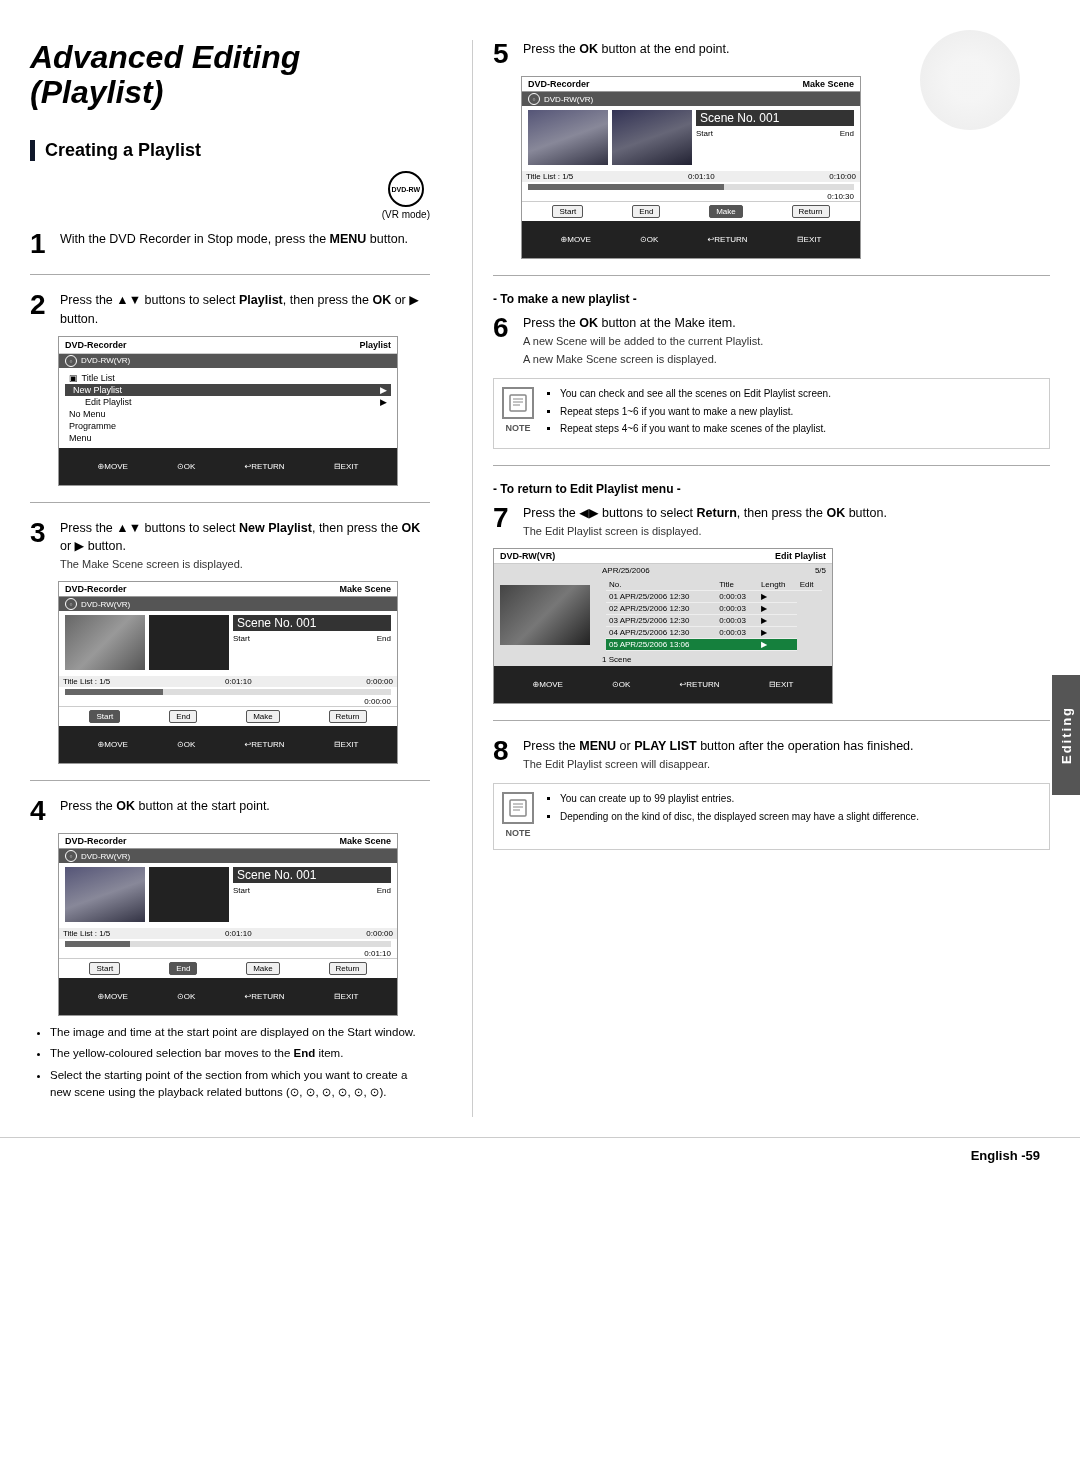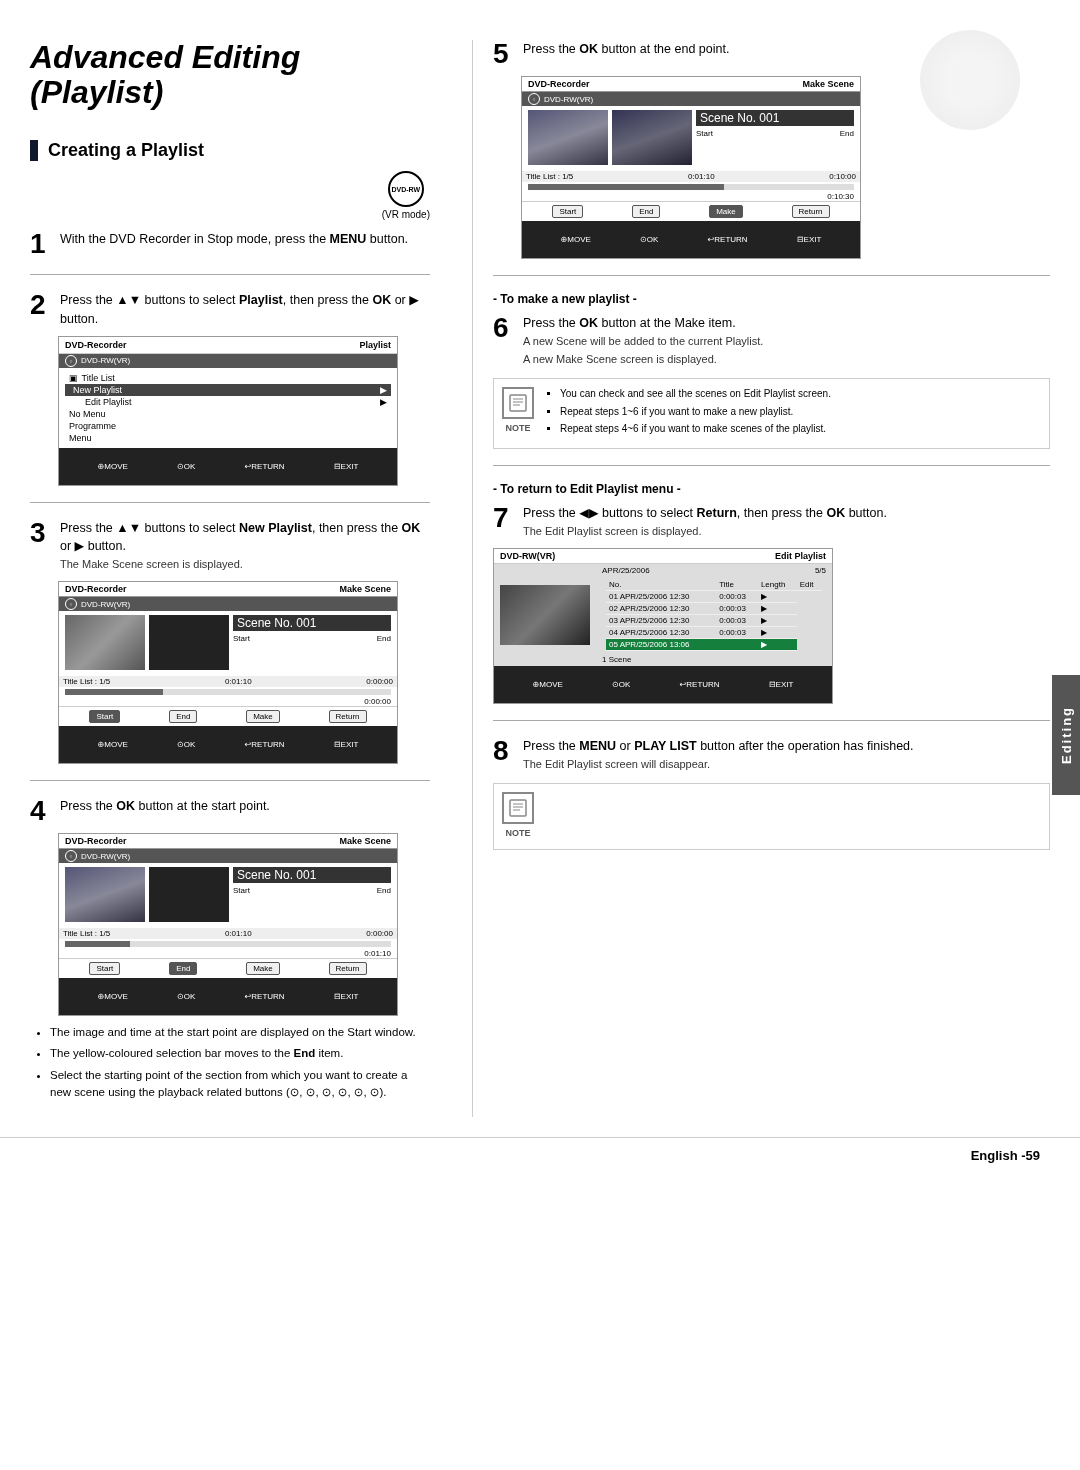--- a/index.html
+++ b/index.html
@@ -69,21 +69,21 @@
       font-weight: 900;
       line-height: 1.1;
       margin-bottom: 30px;
       font-style: italic;
     }
 
     
     .section-heading {
       font-size: 18px;
       font-weight: 900;
-      border-left: 8px solid #0f172a;
+      border-left: 5px solid #0f172a;
       padding-left: 10px;
       margin-bottom: 10px;
     }
 
     .intro-text {
       font-size: 12px;
       margin-bottom: 8px;
       line-height: 1.4;
     }
 
@@ -889,20 +889,26 @@
               <div class="note-icon">
                 <svg width="20" height="20" viewBox="0 0 20 20">
                   <rect x="2" y="2" width="16" height="16" rx="1" fill="none" stroke="#888" stroke-width="1.5"></rect>
                   <line x1="5" y1="6" x2="15" y2="6" stroke="#888" stroke-width="1"></line>
                   <line x1="5" y1="9" x2="15" y2="9" stroke="#888" stroke-width="1"></line>
                   <line x1="5" y1="12" x2="12" y2="12" stroke="#888" stroke-width="1"></line>
                 </svg>
               </div>
               <div class="note-label">NOTE</div>
             </div>
+            <div class="note-content">
+              <ul>
+                <li>You can create up to 99 playlist entries.</li>
+                <li>Depending on the kind of disc, the displayed screen may have a slight difference.</li>
+              </ul>
+            </div>
           </div>
         </div>
 
       </div>
 
     </div>
 
     <div class="page-footer">
       <span>English -59</span>
     </div>

